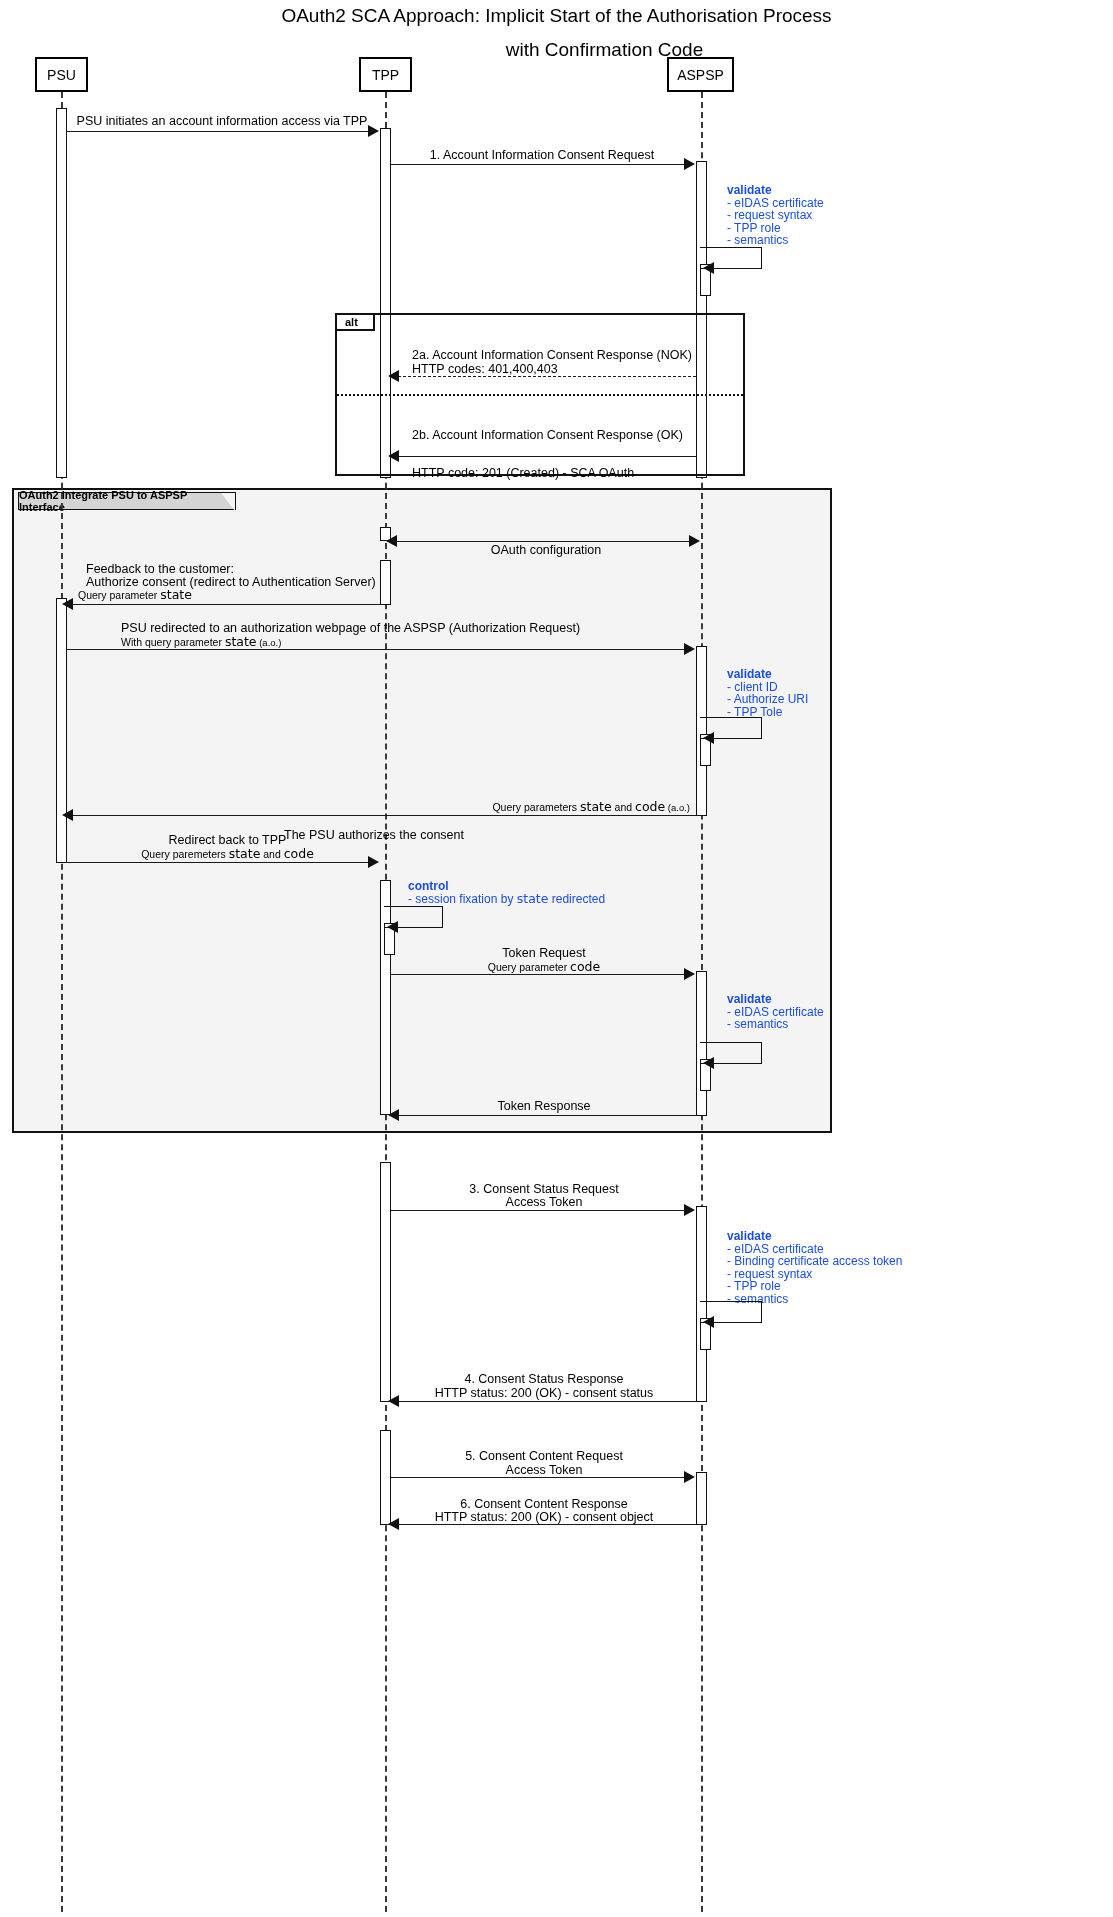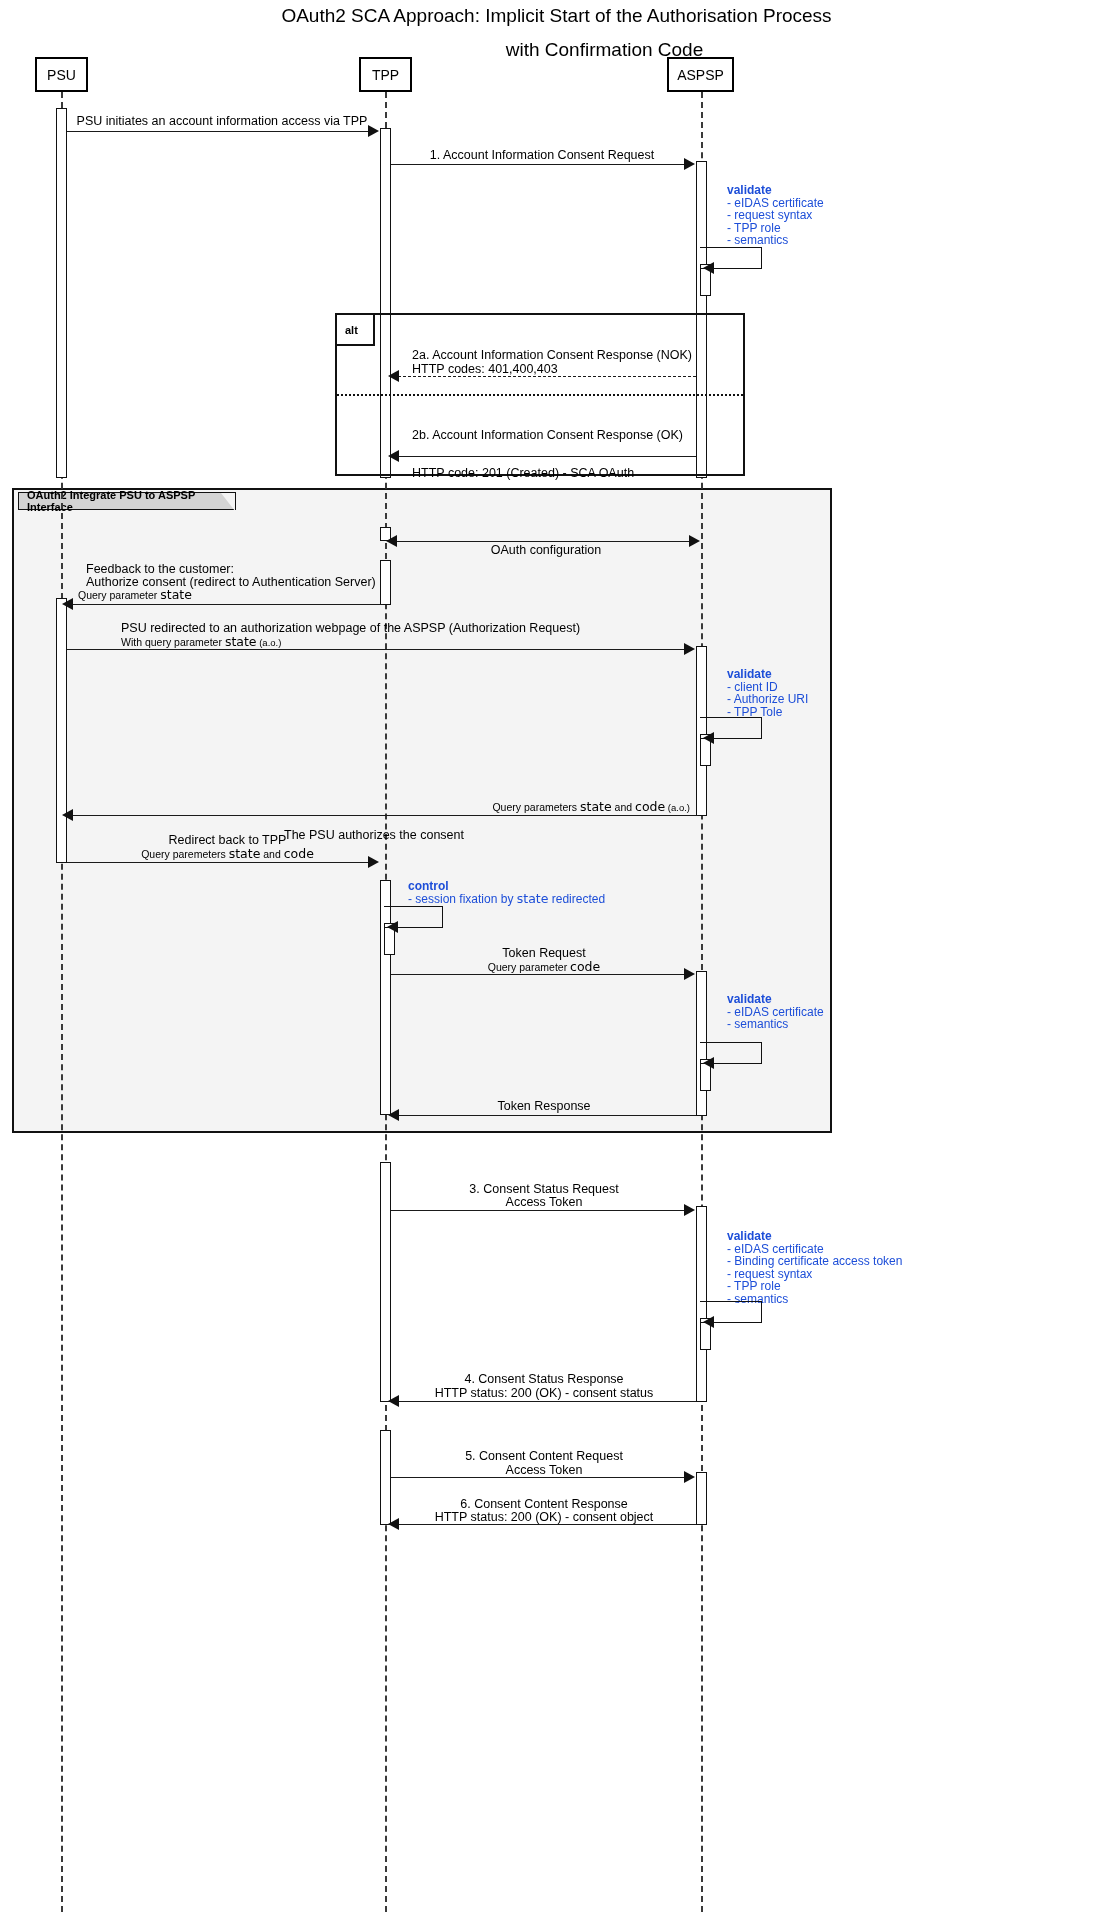--- a/index.html
+++ b/index.html
@@ -30,29 +30,29 @@
 
   
   .selfbox{position:absolute;box-sizing:border-box;border:1.5px solid #111;border-left:none;background:transparent;}
 
   
   .note{position:absolute;font-size:12px;line-height:12.6px;color:#1d4ed8;white-space:nowrap;}
   .note b{font-weight:bold;}
 
   
   .frag{position:absolute;box-sizing:border-box;border:2px solid #111;background:transparent;}
-  .frag-tab{position:absolute;box-sizing:border-box;height:31px;border:2px solid #111;border-top:none;border-left:none;
+  .frag-tab{position:absolute;box-sizing:border-box;height:16px;border:2px solid #111;border-top:none;border-left:none;
             background:#fff;display:flex;align-items:center;padding:0 6px 0 8px;
             font-size:11px;font-weight:bold;color:#000;}
   .frag-sep{position:absolute;height:0;border-top:2.4px dotted #111;}
 
   
   .groupbox{position:absolute;box-sizing:border-box;border:2px solid #111;background:#f4f4f4;}
   .group-tab{position:absolute;box-sizing:border-box;height:18px;border:1.5px solid #111;
-             background:#d4d4d4;display:flex;align-items:center;padding:0 22px 0 8px;
+             background:#d4d4d4;display:flex;align-items:center;padding:0 22px 0 0;
              font-size:11px;font-weight:bold;color:#000;}
   .group-tab:after{content:"";position:absolute;right:0;top:0;width:0;height:0;
              border-top:18px solid #f4f4f4;border-left:14px solid transparent;}
 </style>
 </head>
 <body>
 
 <div id="canvas">
 
   <div class="title" style="top:4px;">OAuth2 SCA Approach: Implicit Start of the Authorisation Process</div>

